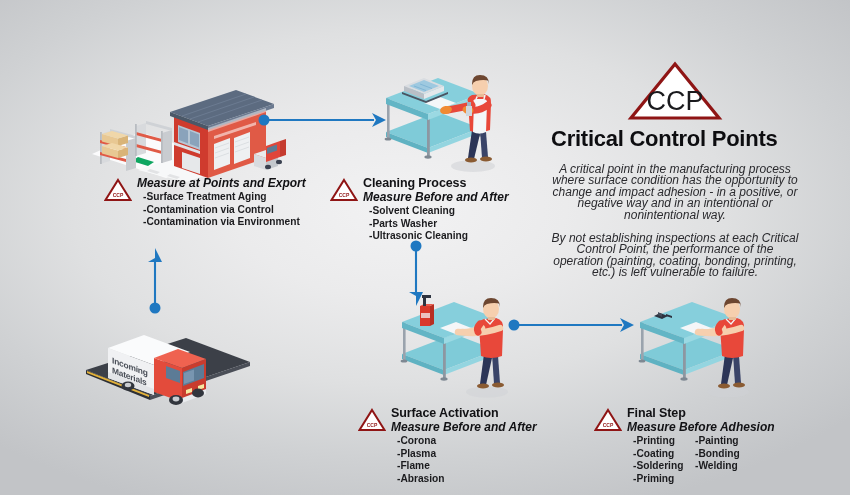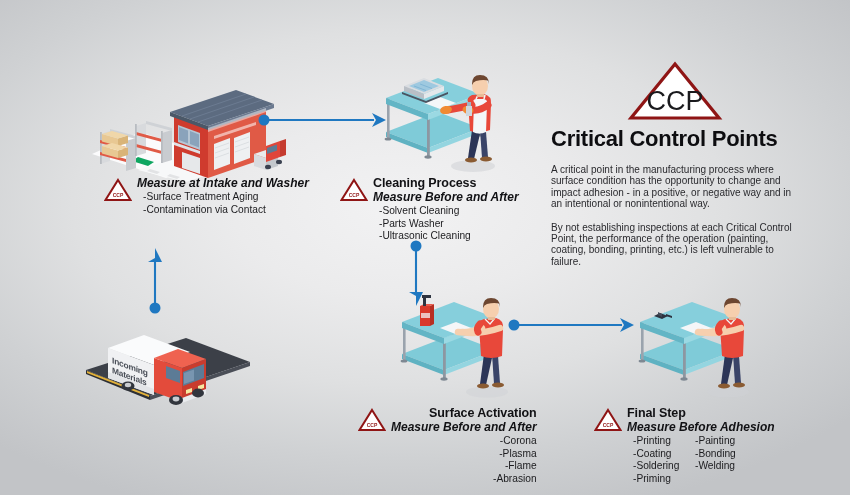--- a/index.html
+++ b/index.html
@@ -57,39 +57,42 @@
   }
   .blk-items {
     margin-top: 1px;
     padding-left: 6px;
   }
   .blk-item {
     font-size: 10.2px;
     color: #1b1b1e;
     line-height: 12.6px;
     white-space: nowrap;
+    font-weight: bold;
   }
   .cols { display: flex; padding-left: 6px; margin-top: 1px; }
   .cols .col { }
   .cols .col:first-child { width: 62px; }
 
   
   #ccp-panel { position: absolute; left: 551px; top: 60px; width: 248px; }
   #ccp-heading {
     font-size: 22px;
     font-weight: bold;
     color: #0d0d10;
     letter-spacing: -0.25px;
     text-align: left;
   }
   .ccp-para {
-    font-size: 10px;
+    font-size: 12px;
+    font-style: italic;
     color: #2a2a2e;
     line-height: 11.4px;
     margin-top: 12px;
+    text-align: center;
   }
   .ccp-para.second { margin-top: 12px; }
 
   
   .arrow { position: absolute; }
 </style>
 </head>
 <body>
 
 <div id="stage">
@@ -403,48 +406,49 @@
   </svg>
 
   <div class="block" style="left:104px; top:176px;">
     <div class="tri-wrap">
       <svg width="28" height="24" viewBox="0 0 28 24">
         <polygon points="14,2 26.5,22 1.5,22" fill="#ffffff" stroke="#8f1515" stroke-width="2"></polygon>
         <text x="14" y="19" text-anchor="middle" font-family="Liberation Sans, sans-serif" font-size="5" font-weight="bold" fill="#8f1515">CCP</text>
       </svg>
     </div>
     <div class="body">
-      <div class="blk-sub">Measure at Intake and Washer</div>
+      <div class="blk-sub">Measure at Points and Export</div>
       <div class="blk-items">
         <div class="blk-item">-Surface Treatment Aging</div>
-        <div class="blk-item">-Contamination via Contact</div>
+        <div class="blk-item">-Contamination via Control</div>
+        <div class="blk-item">-Contamination via Environment</div>
       </div>
     </div>
   </div>
 
-  <div class="block" style="left:340px; top:176px;">
+  <div class="block" style="left:330px; top:176px;">
     <div class="tri-wrap">
       <svg width="28" height="24" viewBox="0 0 28 24">
         <polygon points="14,2 26.5,22 1.5,22" fill="#ffffff" stroke="#8f1515" stroke-width="2"></polygon>
         <text x="14" y="19" text-anchor="middle" font-family="Liberation Sans, sans-serif" font-size="5" font-weight="bold" fill="#8f1515">CCP</text>
       </svg>
     </div>
     <div class="body">
       <div class="blk-title">Cleaning Process</div>
       <div class="blk-sub">Measure Before and After</div>
       <div class="blk-items">
         <div class="blk-item">-Solvent Cleaning</div>
         <div class="blk-item">-Parts Washer</div>
         <div class="blk-item">-Ultrasonic Cleaning</div>
       </div>
     </div>
   </div>
 
 
-  <div class="block" style="left:358px; top:406px;text-align:right;">
+  <div class="block" style="left:358px; top:406px;">
     <div class="tri-wrap">
       <svg width="28" height="24" viewBox="0 0 28 24">
         <polygon points="14,2 26.5,22 1.5,22" fill="#ffffff" stroke="#8f1515" stroke-width="2"></polygon>
         <text x="14" y="19" text-anchor="middle" font-family="Liberation Sans, sans-serif" font-size="5" font-weight="bold" fill="#8f1515">CCP</text>
       </svg>
     </div>
     <div class="body">
       <div class="blk-title">Surface Activation</div>
       <div class="blk-sub">Measure Before and After</div>
       <div class="blk-items">

